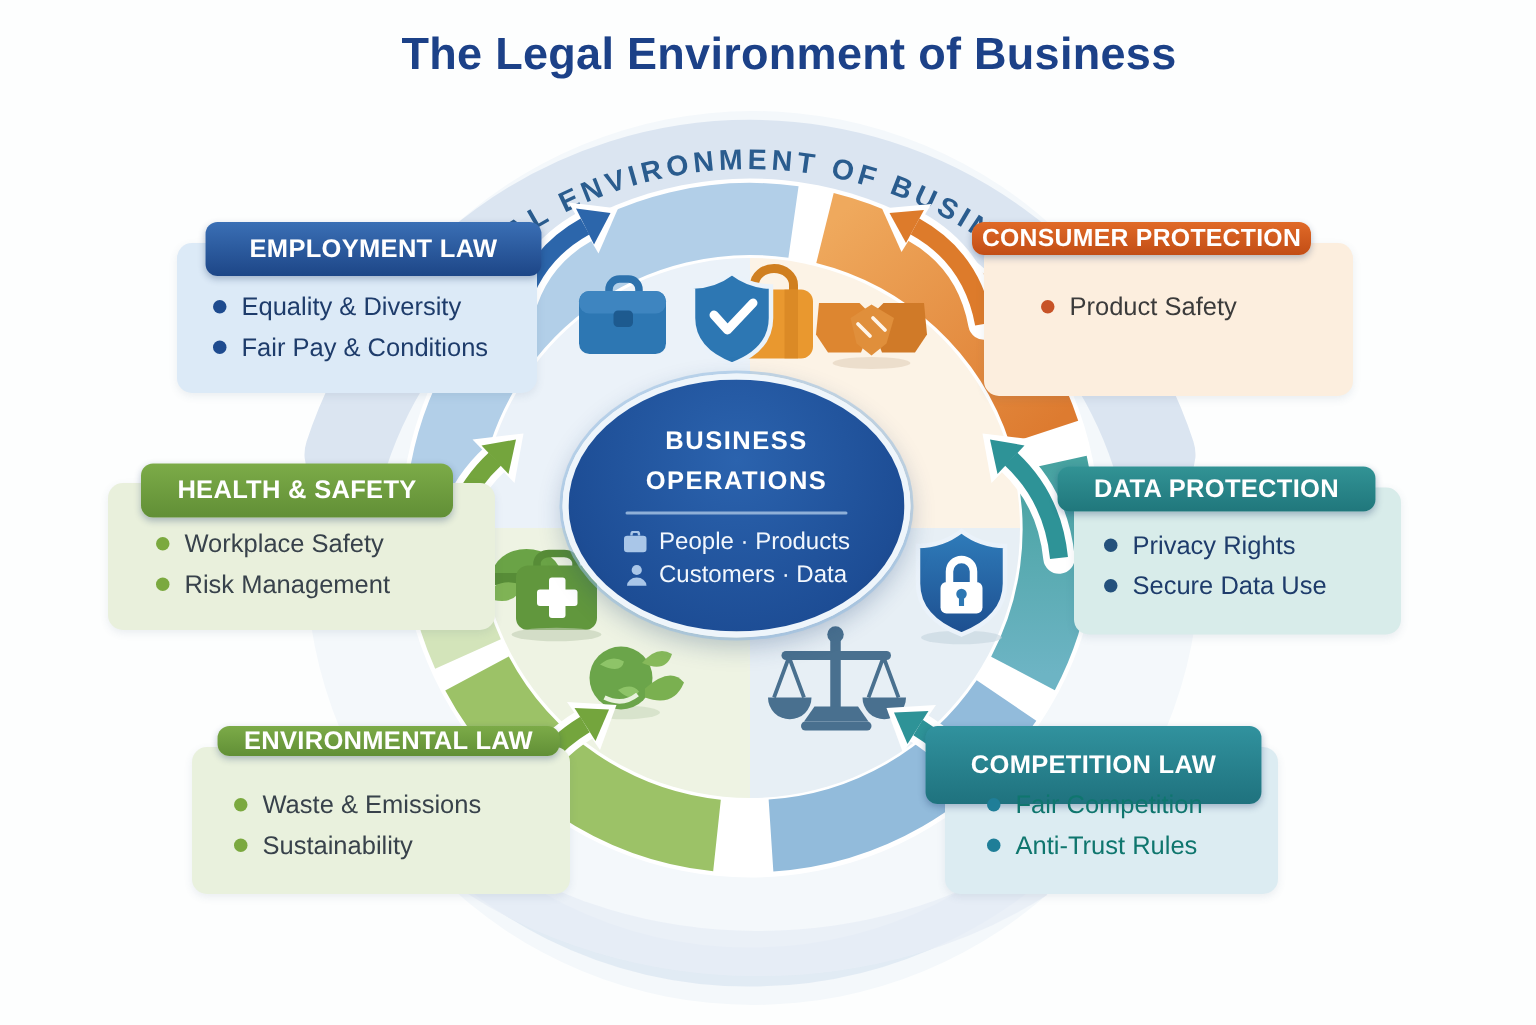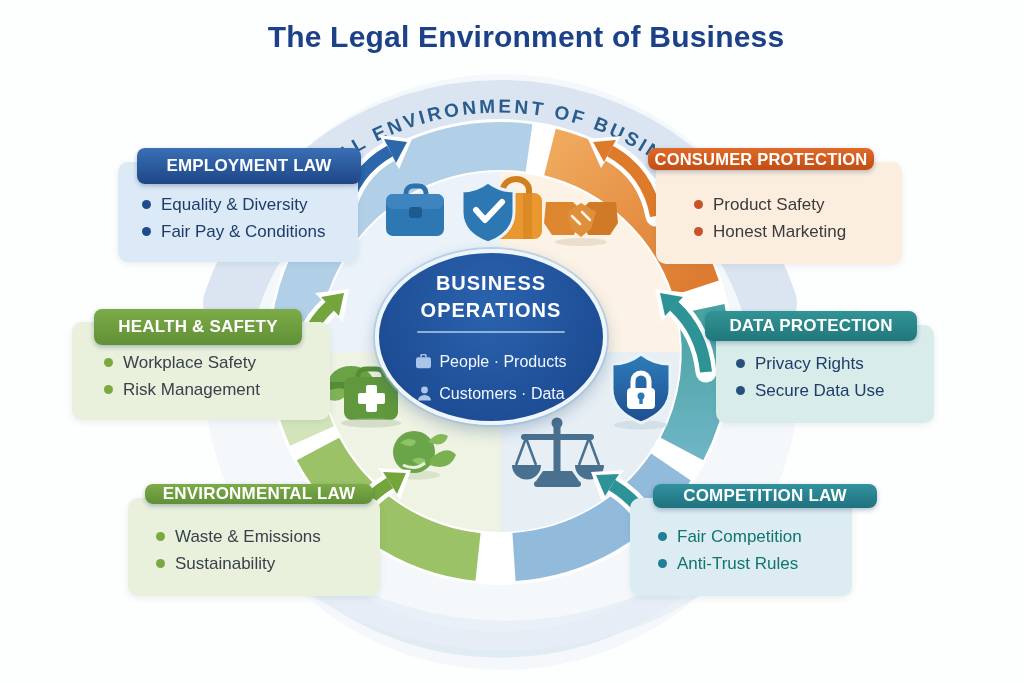--- a/index.html
+++ b/index.html
@@ -19,23 +19,23 @@
   
   .hub{
     position:absolute;left:375px;top:249px;width:224px;height:168px;
     border-radius:50%;
     background:radial-gradient(ellipse at 50% 32%, #2b63ae 0%, #1d4d95 72%, #183f7d 100%);
     border:4px solid #eef5fb;
     box-shadow:0 0 0 2px rgba(150,190,225,.55), 0 6px 16px rgba(25,60,110,.28);
     display:flex;flex-direction:column;align-items:center;justify-content:center;
     color:#fff;
   }
-  .hub-title{font-size:20px;font-weight:bold;letter-spacing:1px;line-height:27px;}
+  .hub-title{font-size:17px;font-weight:bold;letter-spacing:1px;line-height:27px;}
   .hub-divider{width:148px;height:2px;background:#8fb0d8;margin:7px 0 8px;border-radius:1px;}
-  .hub-row{display:flex;align-items:center;gap:7px;font-size:16px;color:#f2f7fd;line-height:22px;margin-top:10px;}
+  .hub-row{display:flex;align-items:center;gap:7px;font-size:16px;color:#f2f7fd;line-height:22px;}
   .hub-row svg{flex:0 0 auto;}
 
   
   .panel{position:absolute;border-radius:10px;box-shadow:0 2px 6px rgba(60,90,120,.10);}
   .sec-header{
     position:absolute;border-radius:8px;color:#fff;font-weight:bold;font-size:17px;
     display:flex;align-items:center;justify-content:center;letter-spacing:.2px;
     box-shadow:0 2px 5px rgba(20,50,100,.30);
     white-space:nowrap;
   }
@@ -62,21 +62,21 @@
   .h-data{left:705px;top:311px;width:212px;height:30px;background:linear-gradient(#329395,#20777c);}
   .b-data{left:736px;top:353px;color:#1e3c6b;}
   .b-data .dot{background:#24517c;}
 
   .p-environment{left:128px;top:498px;width:252px;height:98px;background:#e9f1dd;}
   .h-environment{left:145px;top:484px;width:228px;height:20px;background:linear-gradient(#7cab48,#618f36);}
   .b-environment{left:156px;top:526px;color:#38424b;}
   .b-environment .dot{background:#7ba93f;}
 
   .p-competition{left:630px;top:498px;width:222px;height:98px;background:#dcecf2;}
-  .h-competition{left:653px;top:484px;width:224px;height:24px;background:linear-gradient(#31929e,#1f727e);}
+  .h-competition{left:617px;top:484px;width:224px;height:52px;background:linear-gradient(#31929e,#1f727e);}
   .b-competition{left:658px;top:526px;color:#0f766e;}
   .b-competition .dot{background:#1f7e98;}
 </style>
 </head>
 <body>
 
 <div class="stage">
 
   <h1 class="page-title">The Legal Environment of Business</h1>
 
@@ -264,24 +264,20 @@
       </div>
   </div>
 
   <div class="panel p-consumer"></div>
   <div class="sec-header h-consumer">CONSUMER PROTECTION</div>
   <div class="bullets b-consumer">
     <div class="bullet">
         <span class="dot"></span>
         <span>Product Safety</span>
       </div>
-    <div class="bullet">
-        <span class="dot"></span>
-        <span>Honest Marketing</span>
-      </div>
   </div>
 
   <div class="panel p-health"></div>
   <div class="sec-header h-health">HEALTH &amp; SAFETY</div>
   <div class="bullets b-health">
     <div class="bullet">
         <span class="dot"></span>
         <span>Workplace Safety</span>
       </div>
     <div class="bullet">

